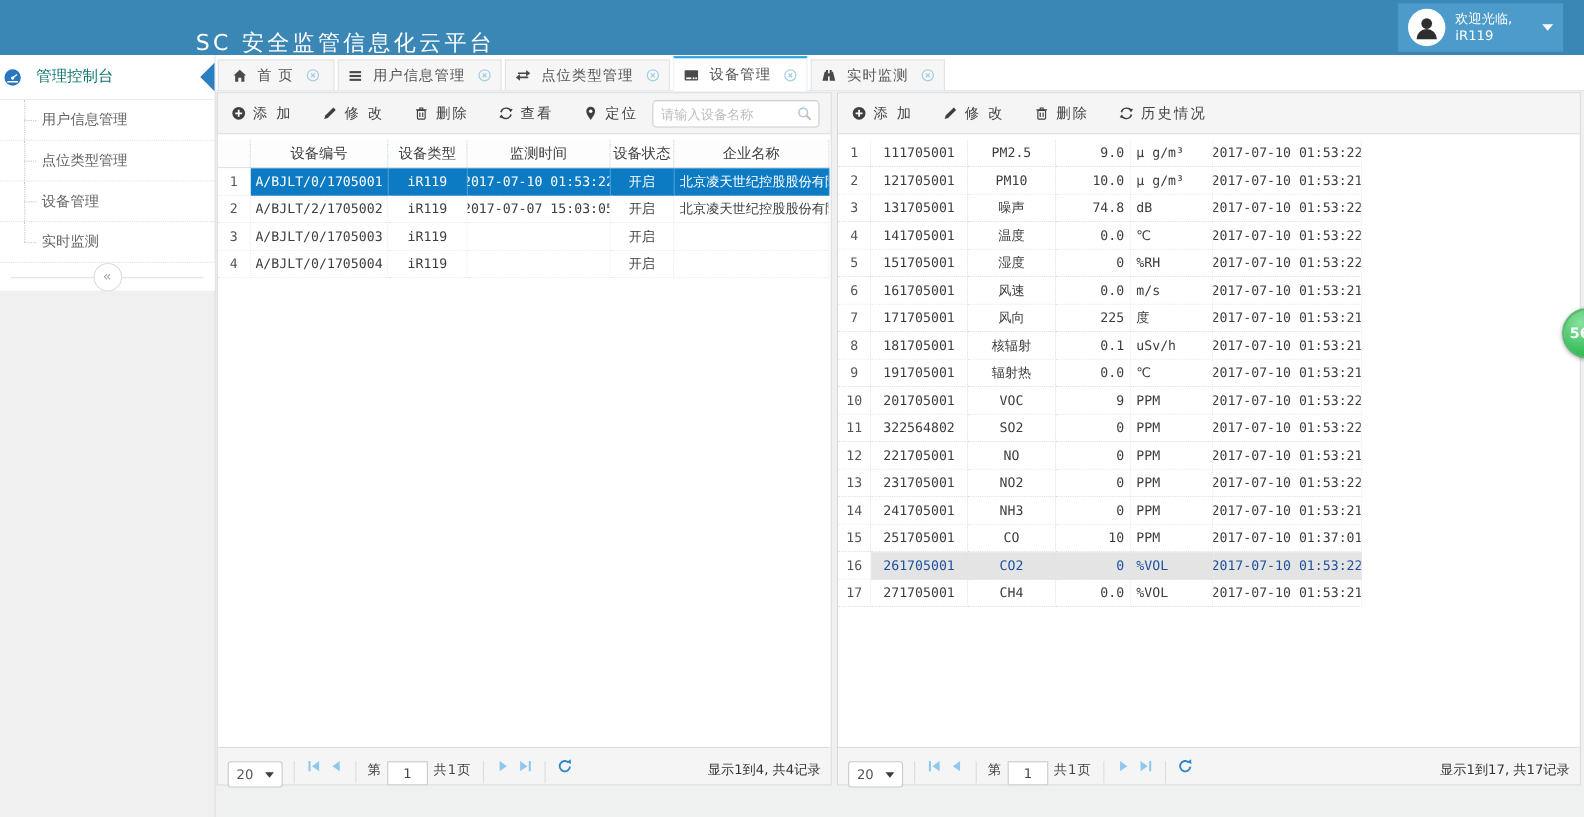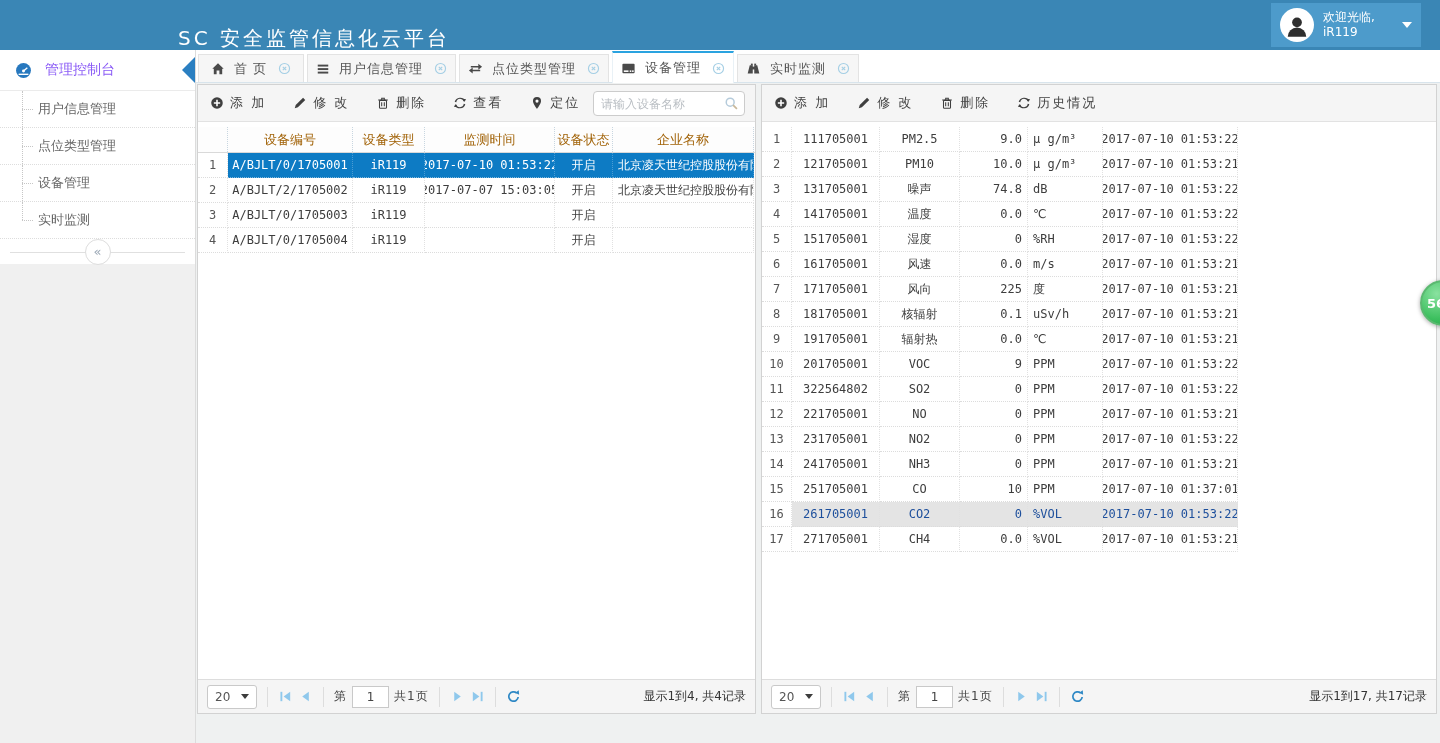--- a/index.html
+++ b/index.html
@@ -11,21 +11,21 @@
   .logo{position:absolute;left:26px;top:5px;width:118px;height:40px}
   .title{position:absolute;left:178px;top:25px;color:#fff;font-size:20px;letter-spacing:3px;white-space:nowrap}
   .userbox{position:absolute;right:19px;top:3px;width:150px;height:44px;background:#4d9bcb;display:flex;align-items:center;padding:0 9px;gap:9px;cursor:pointer}
   .avatar{width:34px;height:34px;background:#fff;border-radius:50%;display:flex;align-items:flex-end;justify-content:center;overflow:hidden;flex:none}
   .welcome{color:#fff;font-size:12px;line-height:15px;flex:1}
   .ucaret{width:0;height:0;border-left:5px solid transparent;border-right:5px solid transparent;border-top:6px solid #fff}
 
   
   .sidebar{position:absolute;left:0;top:50px;width:196px;bottom:0;background:#f0f0f0;border-right:1px solid #dcdcdc}
   .side-top{background:#fff}
-  .snode{position:relative;height:41px;display:flex;align-items:center;gap:13px;padding-left:15px;border-bottom:1px solid #ebebeb;color:#8b5cf6;font-size:14px;cursor:pointer}
+  .snode{position:relative;height:41px;display:flex;align-items:center;gap:13px;padding-left:3px;border-bottom:1px solid #ebebeb;color:#0f766e;font-size:14px;cursor:pointer}
   .snode .nicon{display:flex;color:#2778be}
   .tri{position:absolute;right:0;top:7px;width:0;height:0;border-top:13px solid transparent;border-bottom:13px solid transparent;border-right:13px solid #2a7fc1}
   .chev{position:absolute;right:13px;top:14px;display:flex}
   .ssub{position:relative;height:37px;display:flex;align-items:center;padding-left:38px;color:#666;font-size:13px;border-bottom:1px dotted #ddd;cursor:pointer}
   .ssub::before{content:'';position:absolute;left:22px;top:0;bottom:0;border-left:1px dotted #c6c6c6}
   .ssub:last-child::before{bottom:50%}
   .ssub::after{content:'';position:absolute;left:22px;top:50%;width:11px;border-top:1px dotted #c6c6c6}
   .collapse-row{position:relative;height:25px;background:#fff;display:flex;align-items:center;justify-content:center}
   .collapse-row::before{content:'';position:absolute;left:10px;right:10px;top:50%;border-top:1px solid #e0e0e0}
   .cbtn{position:relative;z-index:1;width:26px;height:26px;border:1px solid #ddd;border-radius:50%;background:#fff;color:#9aa7b5;font-size:13px;display:flex;align-items:center;justify-content:center;cursor:pointer}
@@ -45,29 +45,29 @@
   .toolbar{position:relative;height:37px;background:#f5f5f5;border-bottom:1px solid #e2e2e2;display:flex;align-items:center;padding:0 12px;gap:27px}
   .tbtn{display:flex;align-items:center;gap:6px;color:#444;font-size:13px;letter-spacing:2px;cursor:pointer;white-space:nowrap}
   .tbtn .bicon{display:flex;color:#3f3f3f}
   .search{position:absolute;right:10px;top:6px;width:152px;height:25px;border:1px solid #ccc;border-radius:4px;background:#fff;display:flex;align-items:center}
   .search input{border:none;outline:none;flex:1;min-width:0;padding:0 7px;font-size:12px;color:#555;font-family:inherit;background:transparent}
   .search input::placeholder{color:#b9bec3}
   .search .sicon{display:flex;margin-right:5px}
 
   .gridwrap{position:absolute;left:0;right:0;top:38px;bottom:34px;overflow:hidden;padding-top:4px;background:#fff}
   .ghead{display:flex;height:26px;background:#fdfdfd;border-bottom:1px solid #d9d9d9}
-  .hcell{display:flex;align-items:center;justify-content:center;font-size:13px;color:#a16207;border-right:1px dotted #c8d6e0;overflow:hidden;white-space:nowrap;flex:none;cursor:pointer}
+  .hcell{display:flex;align-items:center;justify-content:center;font-size:13px;color:#404040;border-right:1px dotted #c8d6e0;overflow:hidden;white-space:nowrap;flex:none;cursor:pointer}
   .grow{display:flex;height:25px;cursor:pointer}
   .gcell{display:flex;align-items:center;justify-content:center;font-size:12px;color:#3d3d3d;border-right:1px dotted #e1e1e1;border-bottom:1px dotted #dcdcdc;overflow:hidden;white-space:nowrap;padding:0 5px;flex:none;font-family:"DejaVu Sans Mono","DejaVu Sans",monospace}
   .gcell.idx{background:#fff;font-family:"DejaVu Sans Mono",monospace;color:#555}
   .grow.selected .gcell:not(.idx){background:#0d7bc4;color:#fff;border-right-color:#4a9cd4;border-bottom-color:#7fb8de}
   .grow.hl .gcell:not(.idx){background:#e4e4e4;color:#1d4f9c}
 
   
-  .pager{position:absolute;left:0;right:0;bottom:0;height:34px;background:#f5f5f5;border-top:1px solid #ddd;display:flex;align-items:center;padding:2px 9px;font-size:12px;color:#444;gap:5px}
+  .pager{position:absolute;left:0;right:0;bottom:0;height:34px;background:#f5f5f5;border-top:1px solid #ddd;display:flex;padding:12px 9px;font-size:12px;color:#444;gap:5px}
   .psize{width:50px;height:24px;background:#fff;border:1px solid #c9c9c9;border-radius:3px;display:flex;align-items:center;justify-content:space-between;padding:0 7px;color:#555;cursor:pointer}
   .scaret{width:0;height:0;border-left:4px solid transparent;border-right:4px solid transparent;border-top:5px solid #3c3c3c}
   .psep{width:1px;height:20px;background:#ddd;margin:0 5px}
   .pbtn{display:flex;align-items:center;color:#8fc8ec;cursor:pointer}
   .pbtn.reload{color:#2e88c5}
   .plabel{letter-spacing:1px}
   .pinput{width:37px;height:22px;border:1px solid #c9c9c9;text-align:center;font-size:12px;color:#444;background:#fff;font-family:inherit}
   .psummary{margin-left:auto;color:#333;white-space:nowrap}
 
   

